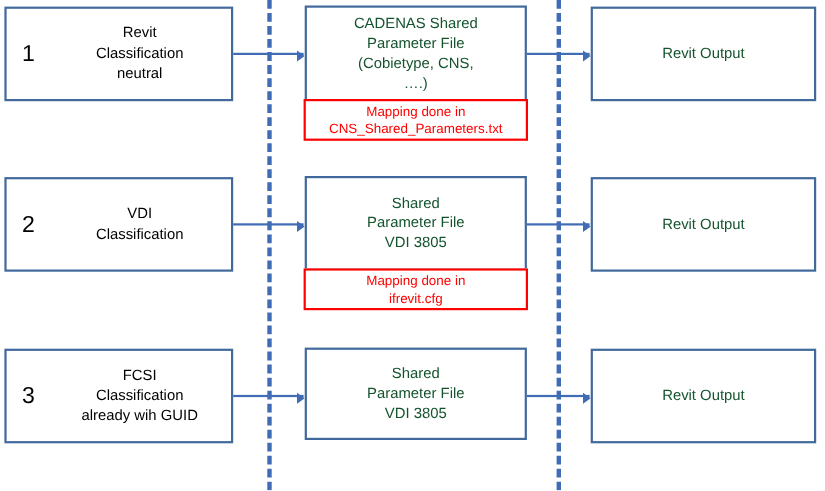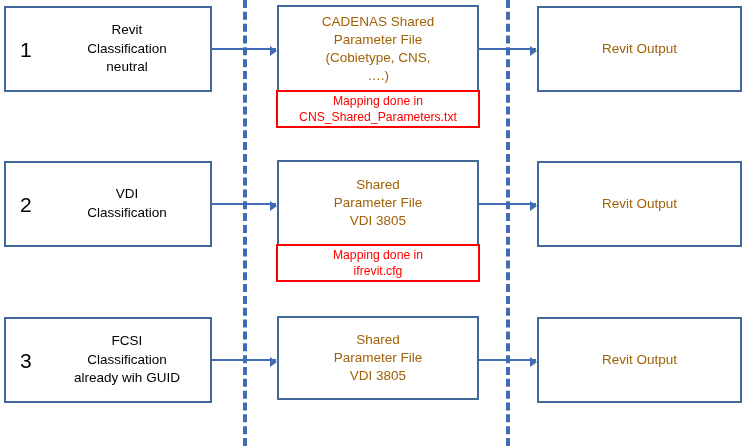--- a/index.html
+++ b/index.html
@@ -33,21 +33,21 @@
   }
   .box-text {
     position: absolute;
     left: 0;
     right: 0;
     top: 50%;
     transform: translateY(-50%);
     text-align: center;
     font-size: 13.5px;
     line-height: 1.35;
-    color: #a16207;
+    color: #14532d;
     white-space: pre-line;
   }
   
   .numbox .num {
     position: absolute;
     left: 14px;
     top: 50%;
     transform: translateY(-50%);
     font-size: 21px;
     line-height: 1;

